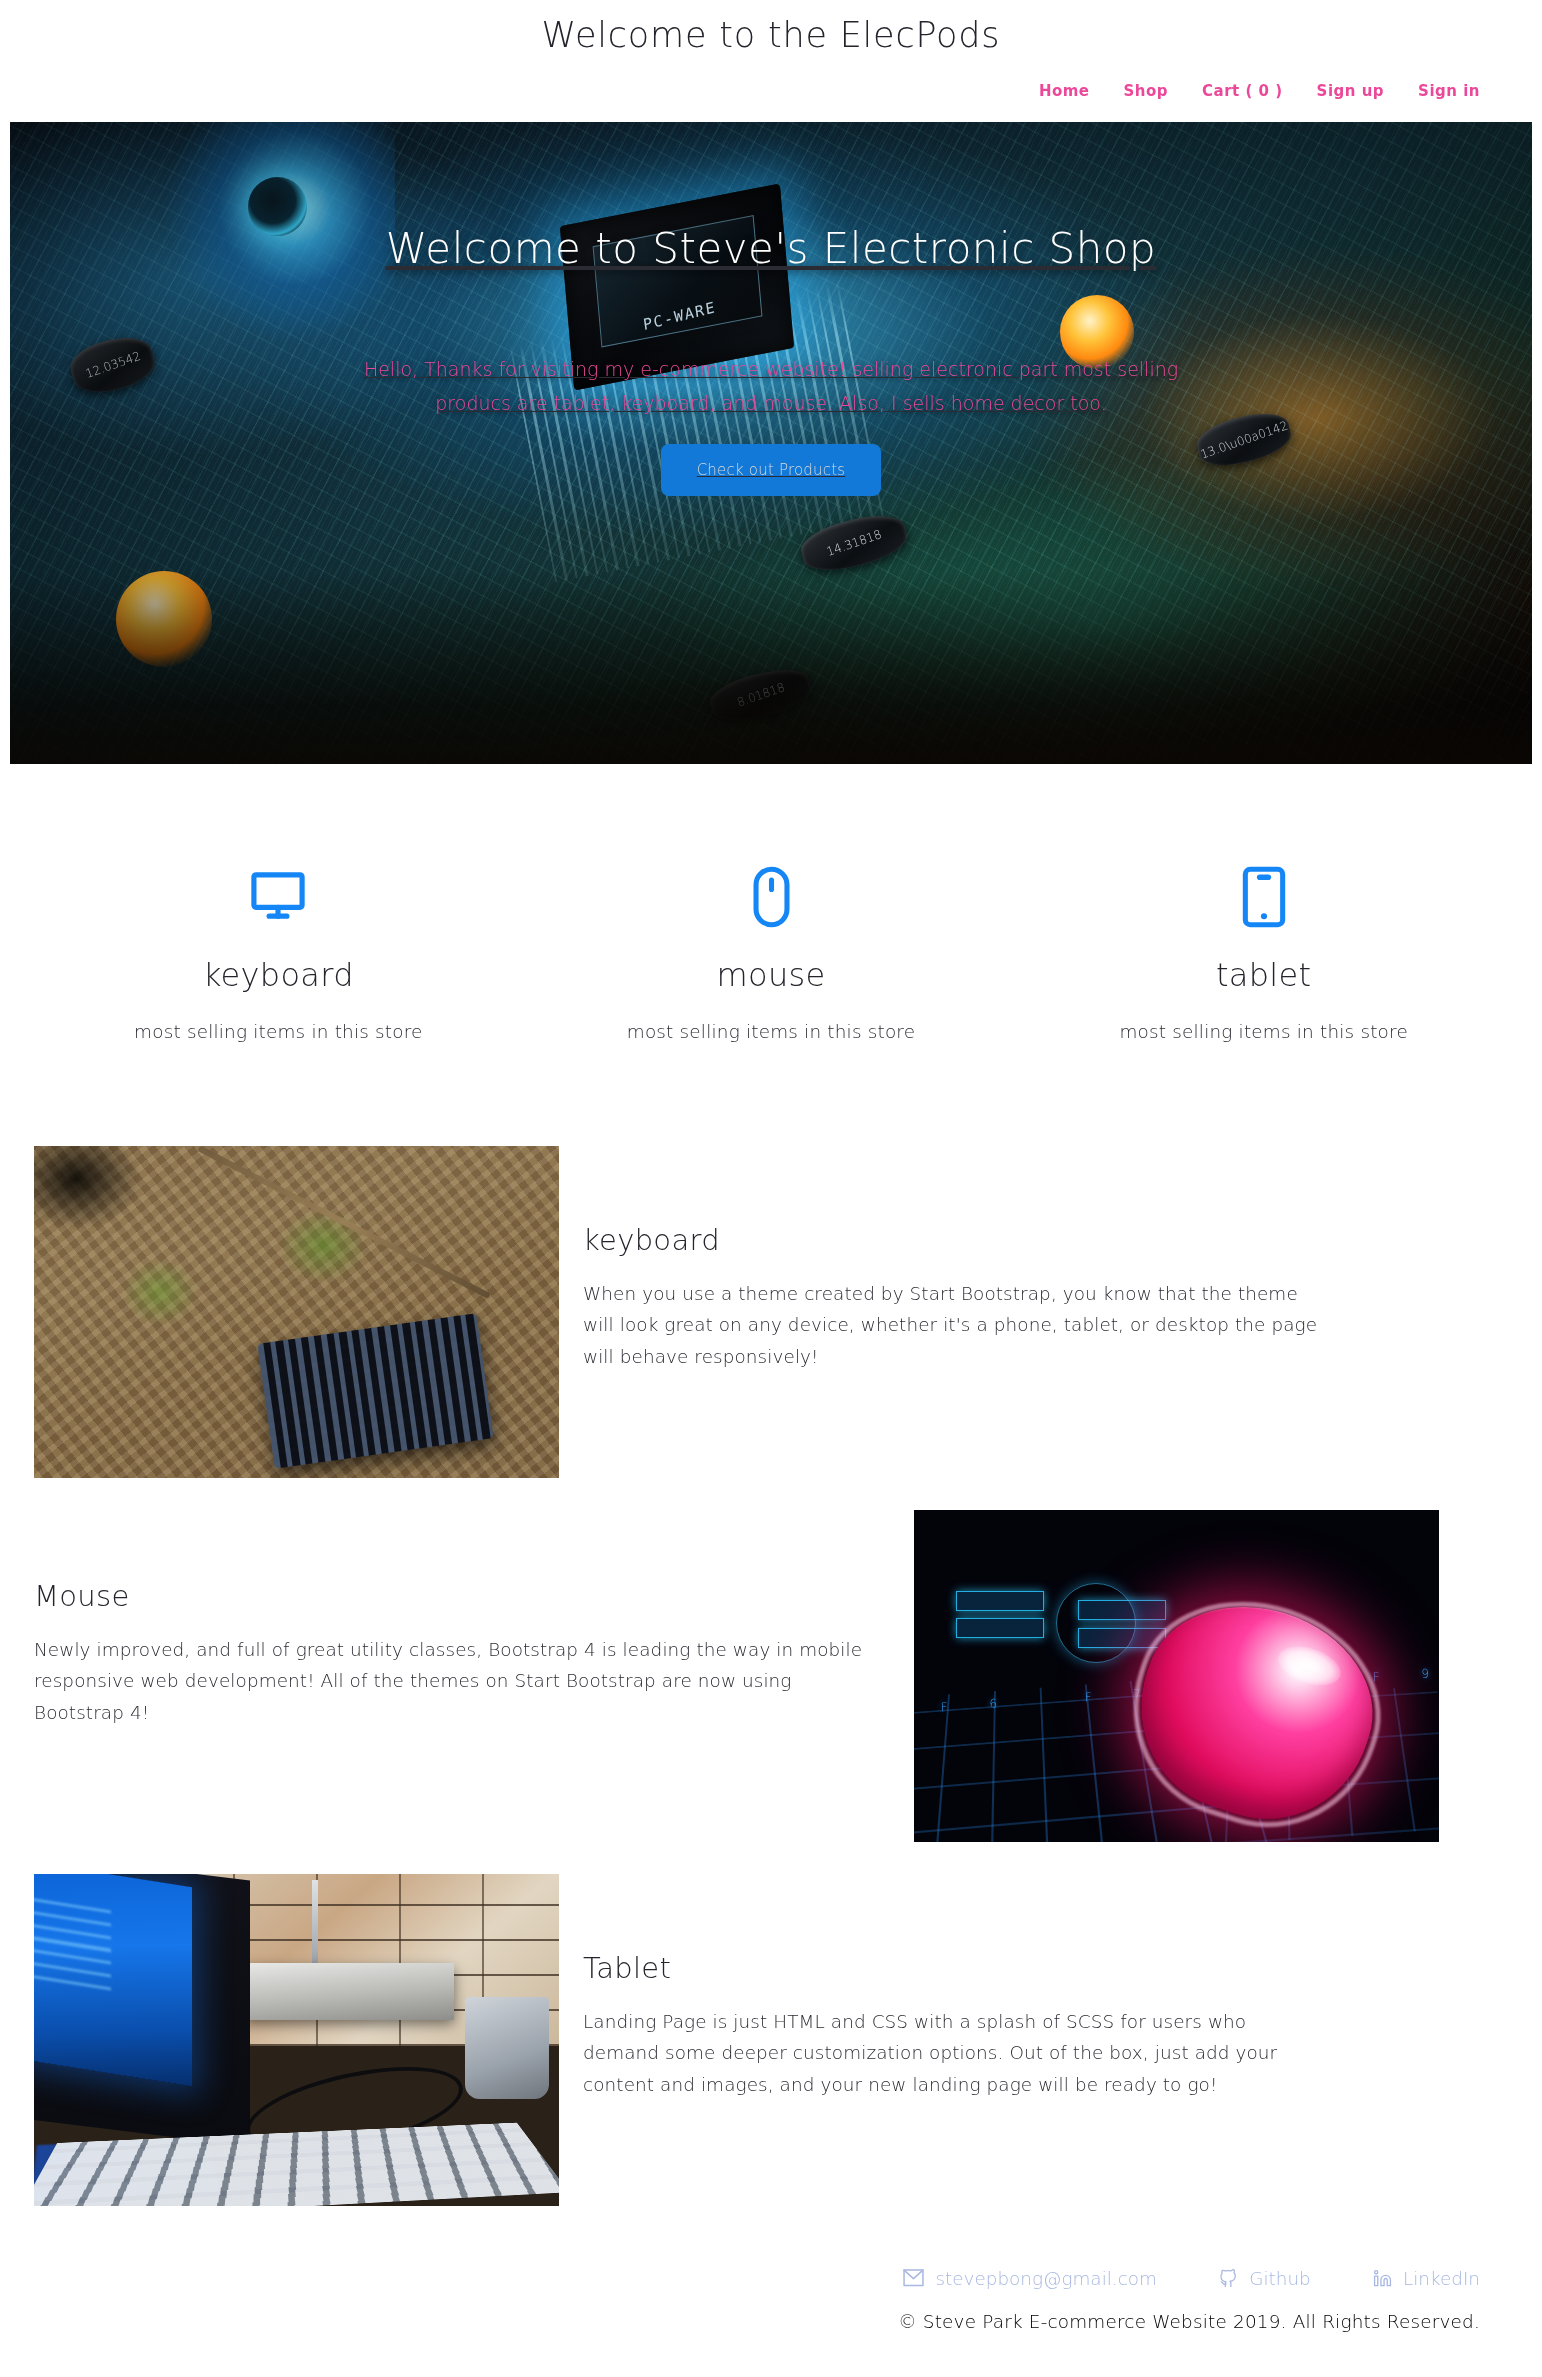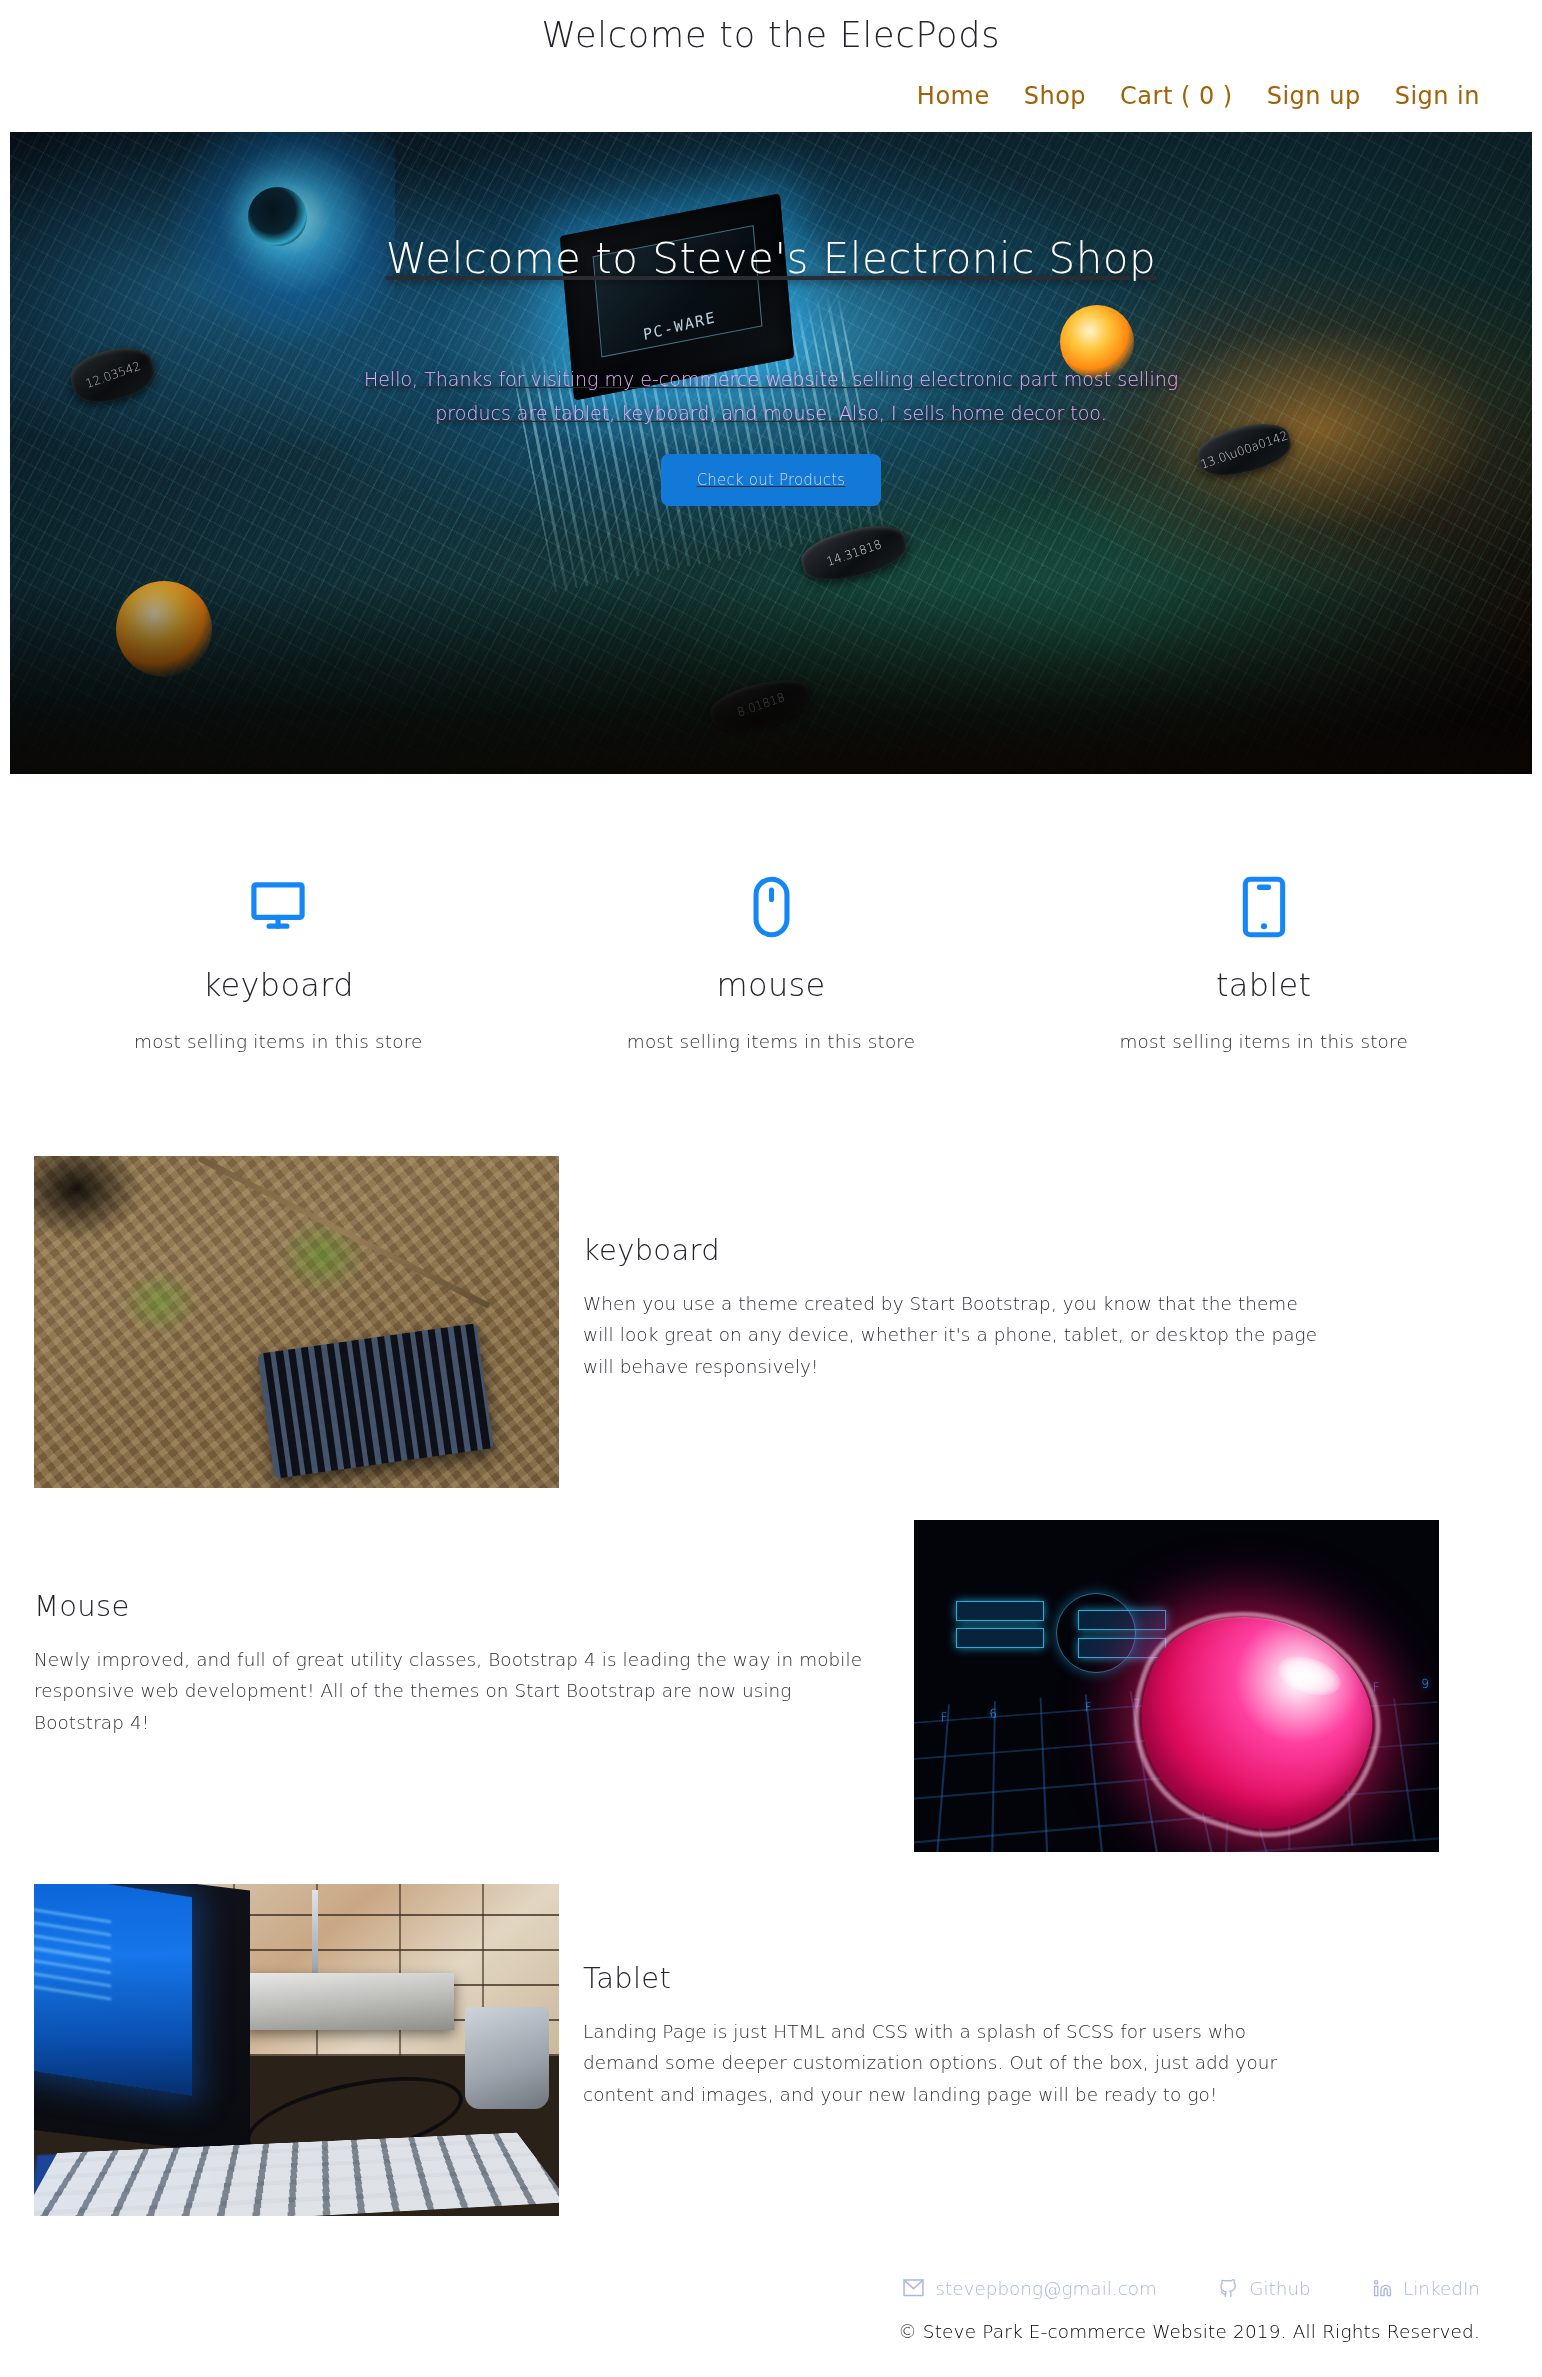--- a/index.html
+++ b/index.html
@@ -30,23 +30,23 @@
     font-stretch:condensed;
   }
   .main-nav {
     display:flex;
     justify-content:flex-end;
     align-items:center;
     gap:34px;
     padding:24px 62px 0 0;
   }
   .nav-link {
-    color:#a16207;
-    font-size:24px;
-    font-weight:400;
+    color:#ec4899;
+    font-size:15px;
+    font-weight:700;
     text-decoration:none;
     letter-spacing:0.5px;
     white-space:nowrap;
     cursor:pointer;
   }
 
   
   .hero {
     position:relative;
     margin:22.4px 9.6px 0 9.6px;
@@ -151,21 +151,21 @@
     color:#ffffff;
     font-size:42px;
     font-weight:300;
     letter-spacing:0.5px;
     text-align:center;
     margin:0;
     text-shadow:0 1.6px 8px rgba(0,0,0,0.55);
   }
   .hero-sub {
     margin:80px 0 0 0;
-    color:#f0abfc;
+    color:#ec4899;
     font-size:19px;
     font-weight:300;
     line-height:1.78;
     text-align:center;
     max-width:864px;
     text-shadow:0 0.8px 5.6px rgba(0,0,0,0.6);
   }
   .hero-btn {
     margin-top:23px;
     display:inline-block;

